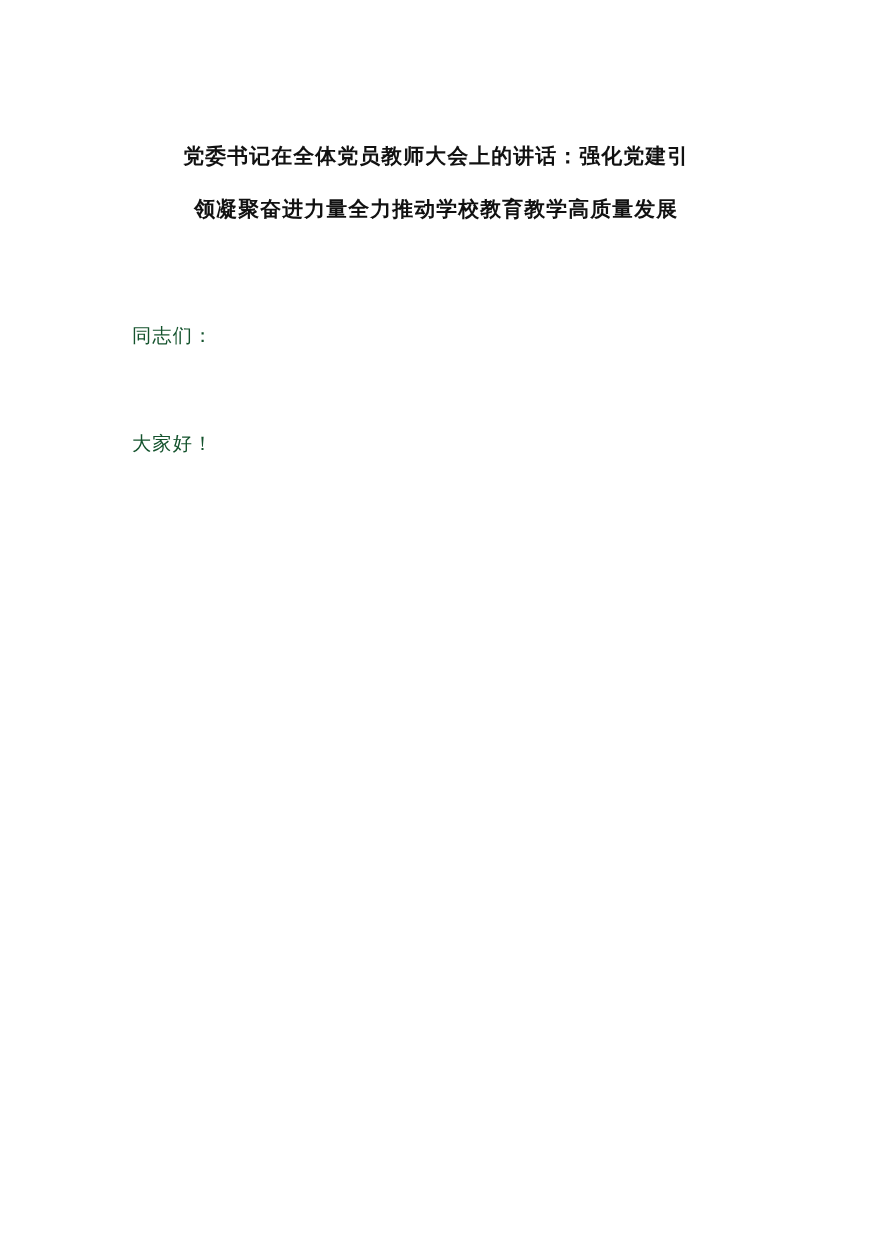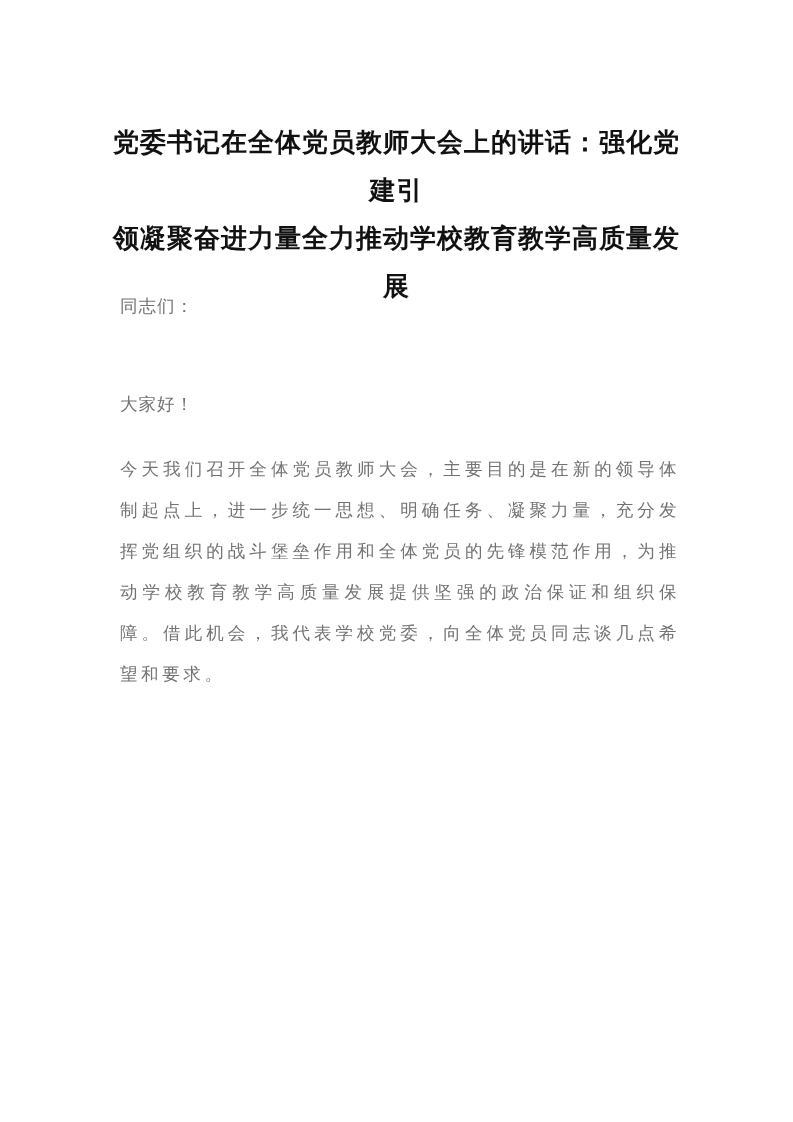--- a/index.html
+++ b/index.html
@@ -1,33 +1,32 @@
 <!DOCTYPE html>
 <html><head>
 <meta charset="utf-8">
 <style>
   html, body { margin: 0; padding: 0; background: #ffffff; }
   body { width: 793px; height: 1122px; position: relative; overflow: hidden;
          font-family: "DejaVu Serif", "Liberation Serif", serif; color: #111; }
   .page { position: absolute; left: 0; top: 0; width: 793px; height: 1122px; }
   .title { position: absolute; left: 100px; width: 593px; top: 118px;
-           text-align: center; font-size: 26px; line-height: 48px; letter-spacing: 1px;
+           text-align: center; font-size: 19px; line-height: 48px; letter-spacing: 1px;
            font-family: "DejaVu Sans", "Liberation Sans", sans-serif; font-weight: bold; color:#111; }
   .p { position: absolute; left: 120px; width: 560px; font-size: 17.5px;
-       line-height: 41px; letter-spacing: 3.6px; text-align: justify; color:#737373; }
+       line-height: 41px; letter-spacing: 3.6px; text-align: justify; color:#14532d; }
   .p.short { letter-spacing: 1px; }
 </style>
 </head>
 <body>
 
 <div class="page">
   <div class="title">
     <div>党委书记在全体党员教师大会上的讲话：强化党建引</div>
     <div>领凝聚奋进力量全力推动学校教育教学高质量发展</div>
   </div>
 
   <div class="p short" style="top:286px;">同志们：</div>
   <div class="p short" style="top:384px;">大家好！</div>
 
-  <div class="p" style="top:449px;">今天我们召开全体党员教师大会，主要目的是在新的领导体制起点上，进一步统一思想、明确任务、凝聚力量，充分发挥党组织的战斗堡垒作用和全体党员的先锋模范作用，为推动学校教育教学高质量发展提供坚强的政治保证和组织保障。借此机会，我代表学校党委，向全体党员同志谈几点希望和要求。</div>
 
 
 </div>
 
 </body></html>

